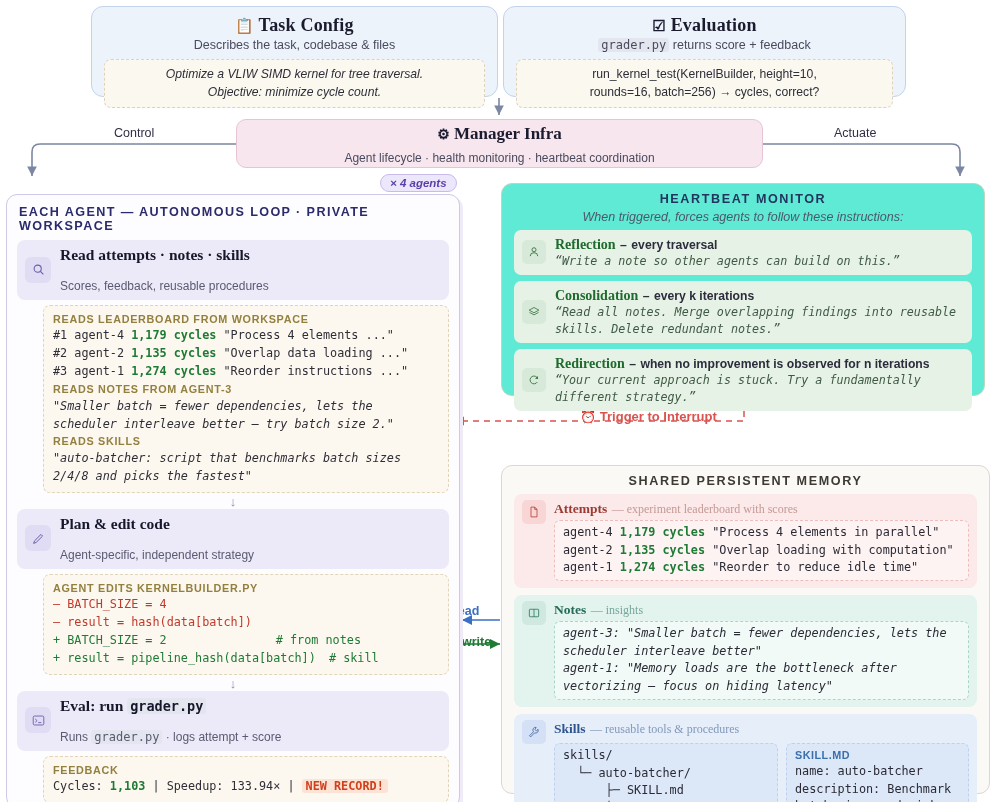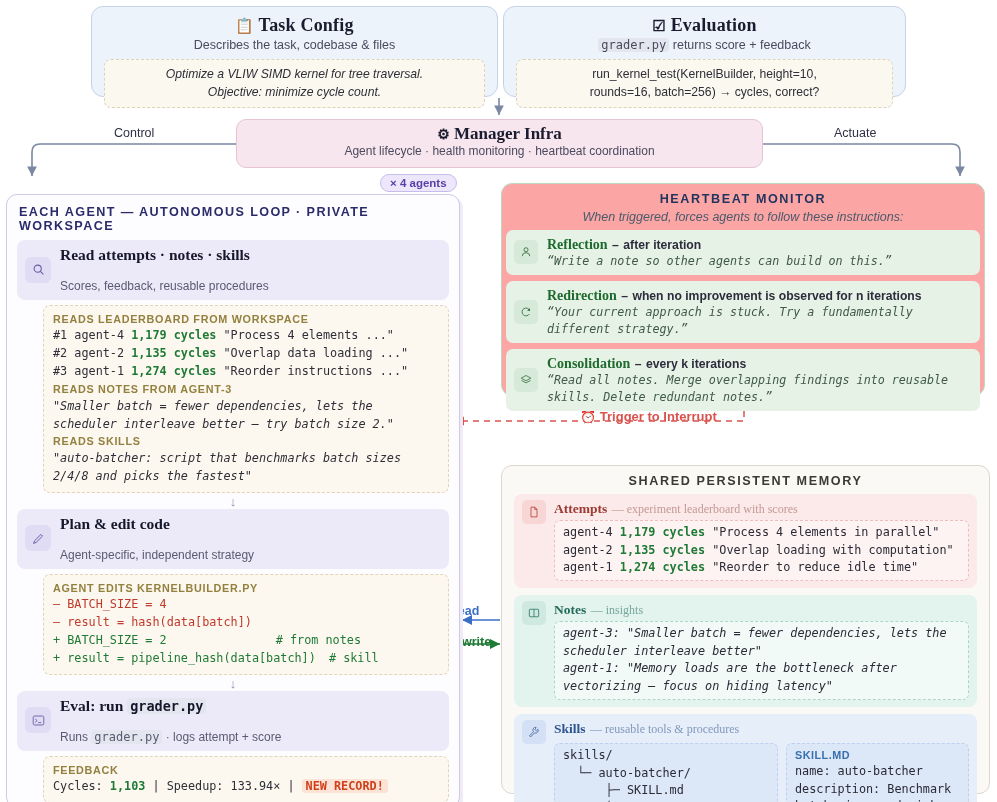--- a/index.html
+++ b/index.html
@@ -51,21 +51,21 @@
   
   #manager-infra {
     position:absolute; left:236px; top:119px; width:527px; height:49px;
     background:#f7e6ee; border:1px solid #e6c4d6; border-radius:10px;
     padding-top:4px;
   }
   #manager-infra .title {
     text-align:center; font-family:"Liberation Serif", serif;
     font-size:17px; font-weight:bold; color:#1b1b2f;
   }
-  #manager-infra .sub { text-align:center; font-size:12px; color:#4a4a5e; margin-top:0;}
+  #manager-infra .sub { text-align:center; font-size:12px; color:#4a4a5e; margin-top:7px;}
 
   .edgelabel {
     position:absolute; font-size:12.5px; color:#2f2f45; background:#fff; padding:0 4px;
   }
 
   
   #agent-panel {
     position:absolute; left:6px; top:194px; width:454px; height:614px;
     background:#fdfcff; border:1px solid #cfc8e6; border-radius:11px;
     box-shadow: 3px 3px 0 0 #efecf7;
@@ -73,20 +73,21 @@
   }
   #agent-panel .panel-title {
     font-size:12.6px; font-weight:bold; color:#2b2b6b; letter-spacing:1.4px;
     margin: 2px 0 7px 2px;
   }
   .badge-agents {
     position:absolute; left:380px; top:174px;
     background:#ece7fa; border:1px solid #c8bced; border-radius:9px;
     font-size:11.5px; font-weight:bold; color:#5b3fa8;
     padding:2px 9px;
+    font-style:italic;
   }
 
   .step {
     background:#eceaf8; border-radius:8px; padding:6px 8px 7px 8px;
     display:flex; gap:9px; align-items:center; margin-top:2px;
   }
   .step-ico {
     width:26px; height:26px; flex:0 0 26px; border-radius:6px;
     background:#e0dcf3; display:flex; align-items:center; justify-content:center;
     color:#6b5ca8;
@@ -110,21 +111,21 @@
   .plus  { color:#1e7a35; }
   .ital  { font-style:italic; }
   .rec {
     background:#fde3d6; color:#d0401a; font-weight:bold; border-radius:3px; padding:0 4px;
   }
   .flowarrow { text-align:center; color:#8d8db0; font-size:13px; line-height:11px; margin:3px 0 0 0;}
 
   
   #heartbeat {
     position:absolute; left:501px; top:183px; width:484px; height:213px;
-    background:#fca5a5; border:1px solid #bcd9bf; border-radius:11px; padding:8px 4px;
+    background:#5eead4; border:1px solid #bcd9bf; border-radius:11px; padding:8px 12px;
   }
   #heartbeat .panel-title {
     text-align:center; font-size:12.6px; font-weight:bold; color:#22355e; letter-spacing:1.6px;
   }
   #heartbeat .panel-sub {
     text-align:center; font-size:12.5px; font-style:italic; color:#4a5a6a; margin:4px 0 6px 0;
   }
   .hbrow {
     background:#e7f2e7; border-radius:7px; padding:5px 8px; margin-bottom:6px;
     display:flex; gap:9px; align-items:center;
@@ -383,57 +384,57 @@
     <div class="hb-ico">
       <svg width="12" height="12" viewBox="0 0 16 16">
           <circle cx="8" cy="5" r="2.7" fill="none" stroke="currentColor" stroke-width="1.2"></circle>
           <path d="M3 13.5 a5 4.6 0 0 1 10 0" fill="none" stroke="currentColor" stroke-width="1.2"></path>
         </svg>
     </div>
     <div>
       <div>
         <span class="hb-t">Reflection</span>
         <span class="hb-w">–</span>
-        <span class="hb-w">after iteration</span>
+        <span class="hb-w">every traversal</span>
       </div>
       <div class="hb-q">“Write a note so other agents can build on this.”</div>
+    </div>
+  </div>
+
+  <div class="hbrow">
+    <div class="hb-ico">
+      <svg width="12" height="12" viewBox="0 0 16 16">
+          <path d="M8 2 L14.5 5.5 L8 9 L1.5 5.5 Z" fill="none" stroke="currentColor" stroke-width="1.1"></path>
+          <path d="M2 8.6 L8 11.8 L14 8.6" fill="none" stroke="currentColor" stroke-width="1.1"></path>
+        </svg>
+    </div>
+    <div>
+      <div>
+        <span class="hb-t">Consolidation</span>
+        <span class="hb-w">–</span>
+        <span class="hb-w">every k iterations</span>
+      </div>
+      <div class="hb-q">“Read all notes. Merge overlapping findings into reusable skills. Delete redundant notes.”</div>
     </div>
   </div>
 
   <div class="hbrow">
     <div class="hb-ico">
       <svg width="12" height="12" viewBox="0 0 16 16">
           <path d="M13 6.5 a5.2 5.2 0 1 0 -0.6 4.2" fill="none" stroke="currentColor" stroke-width="1.2"></path>
           <path d="M13.4 2.6 L13.2 6.8 L9.3 6.3 Z" fill="currentColor"></path>
         </svg>
     </div>
     <div>
       <div>
         <span class="hb-t">Redirection</span>
         <span class="hb-w">–</span>
         <span class="hb-w">when no improvement is observed for n iterations</span>
       </div>
       <div class="hb-q">“Your current approach is stuck. Try a fundamentally different strategy.”</div>
-    </div>
-  </div>
-
-  <div class="hbrow">
-    <div class="hb-ico">
-      <svg width="12" height="12" viewBox="0 0 16 16">
-          <path d="M8 2 L14.5 5.5 L8 9 L1.5 5.5 Z" fill="none" stroke="currentColor" stroke-width="1.1"></path>
-          <path d="M2 8.6 L8 11.8 L14 8.6" fill="none" stroke="currentColor" stroke-width="1.1"></path>
-        </svg>
-    </div>
-    <div>
-      <div>
-        <span class="hb-t">Consolidation</span>
-        <span class="hb-w">–</span>
-        <span class="hb-w">every k iterations</span>
-      </div>
-      <div class="hb-q">“Read all notes. Merge overlapping findings into reusable skills. Delete redundant notes.”</div>
     </div>
   </div>
 </div>
 
 <div id="shared-memory">
   <div class="panel-title">SHARED PERSISTENT MEMORY</div>
 
   <div class="memrow mem-attempts">
     <div class="mem-ico">
       <svg width="12" height="12" viewBox="0 0 16 16">

